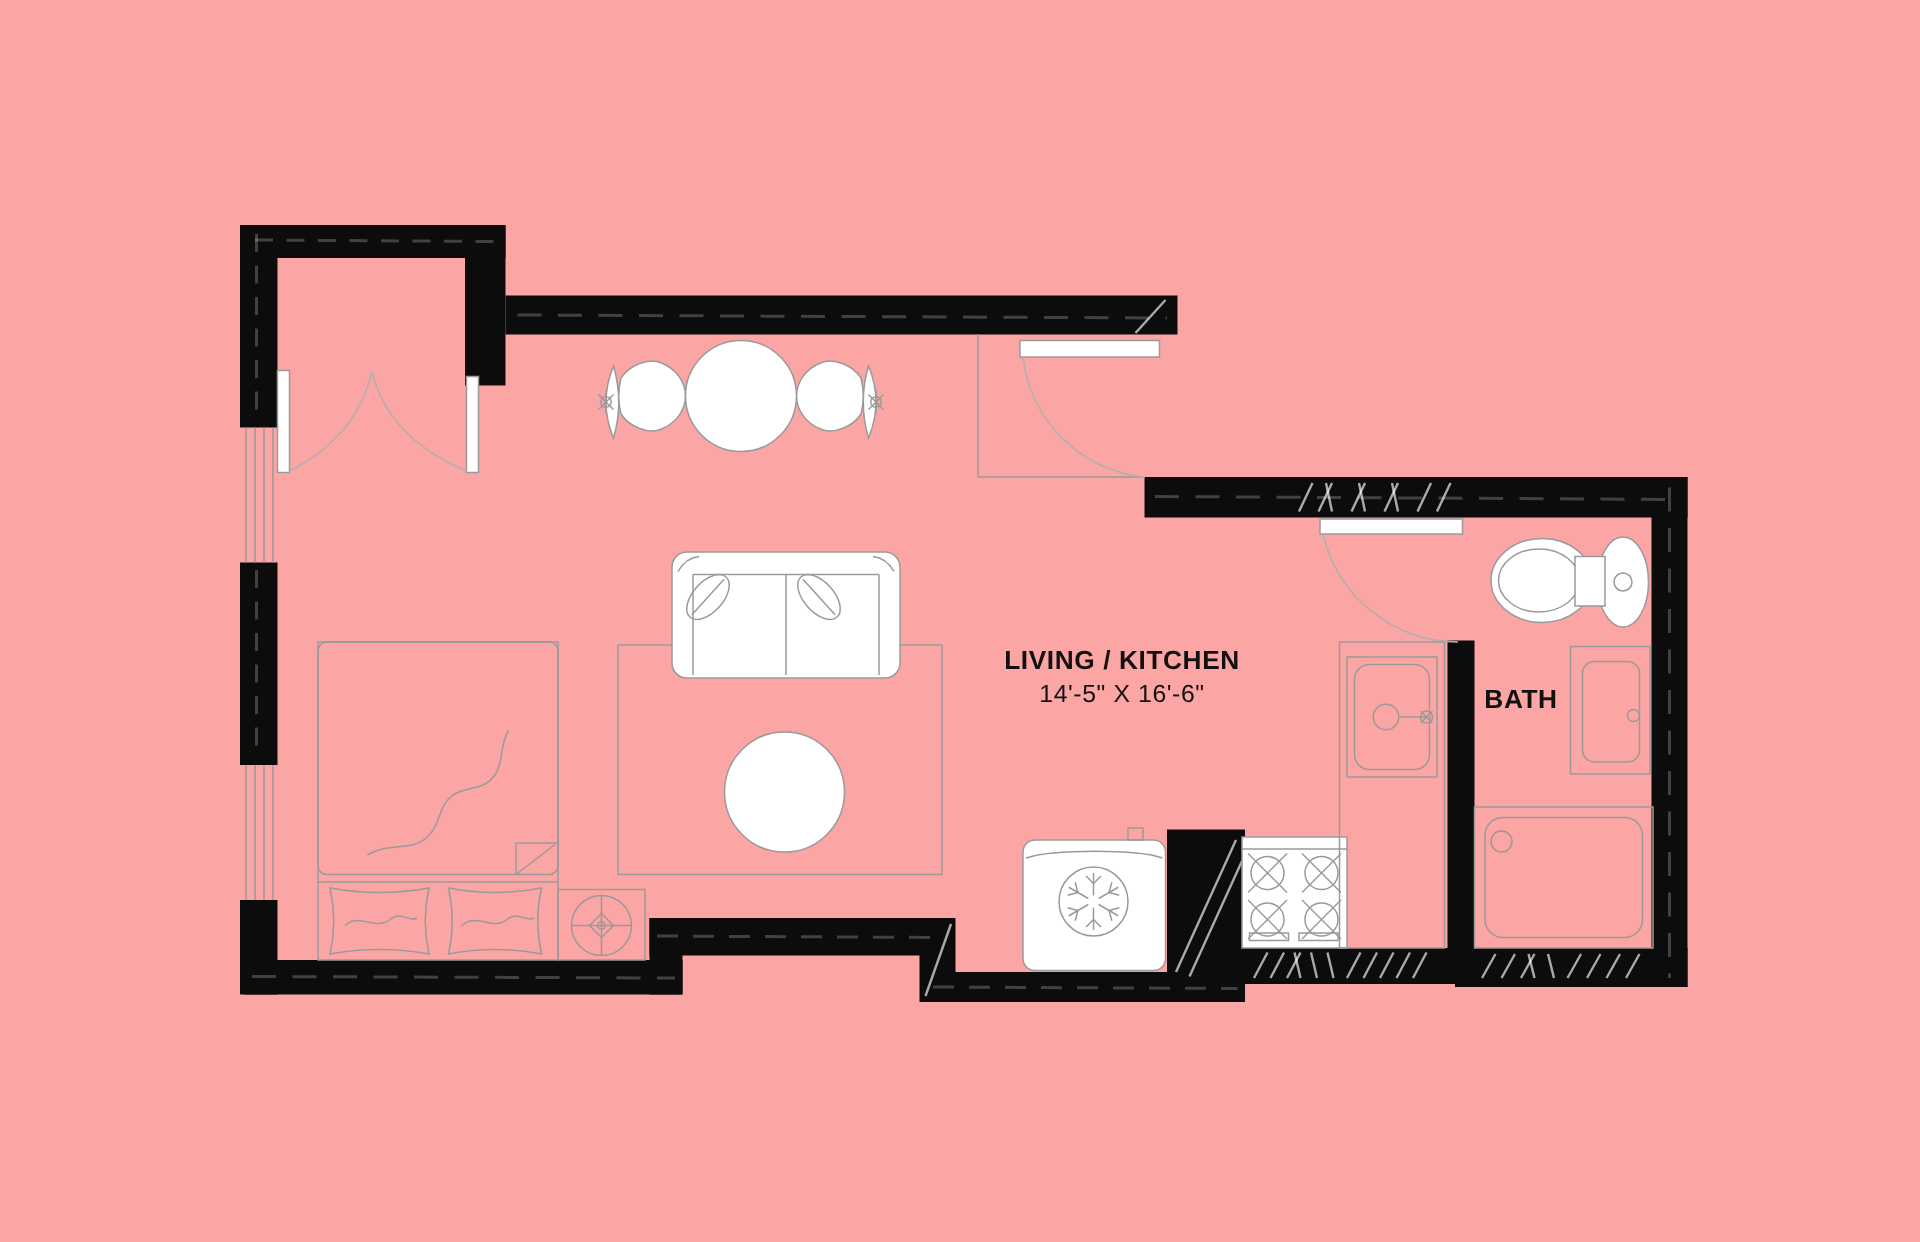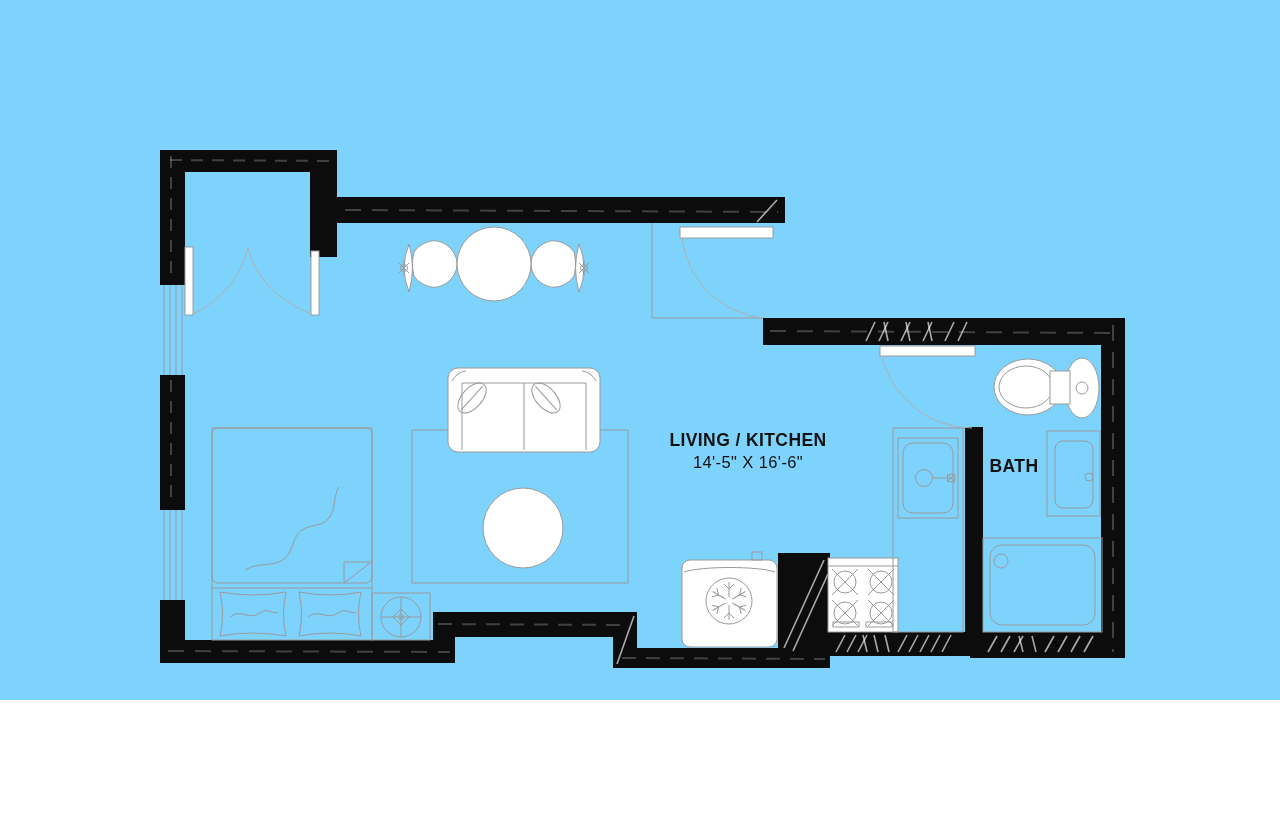--- a/index.html
+++ b/index.html
@@ -1,17 +1,17 @@
 <!DOCTYPE html>
 <html><head>
 <meta charset="utf-8">
 <style>
   html,body{margin:0;padding:0;background:#ffffff;}
   body{font-family:"Liberation Sans", sans-serif;}
-  .stage{width:1280px;height:700px;position:relative;background:#7dd3fc;overflow:hidden;}
+  .stage{width:1280px;height:828px;position:relative;background:#fca5a5;overflow:hidden;}
   svg{display:block;}
   .wall{fill:#0c0c0c;stroke:none;}
   .thin{fill:none;stroke:#9a9a9a;stroke-width:1;}
   .thinw{fill:#ffffff;stroke:#9a9a9a;stroke-width:1;}
   .thinl{fill:none;stroke:#b0b0b0;stroke-width:1;}
   .wtex{stroke:#ffffff;stroke-width:2;opacity:0.22;fill:none;}
   .hatch{stroke:#ffffff;stroke-width:1.6;opacity:0.65;fill:none;}
   .roomlabel{font-family:"Liberation Sans",sans-serif;font-weight:700;font-size:17.5px;fill:#111;letter-spacing:0.4px;}
   .roomdims{font-family:"Liberation Sans",sans-serif;font-weight:400;font-size:16.5px;fill:#111;letter-spacing:0.4px;}
 </style>

